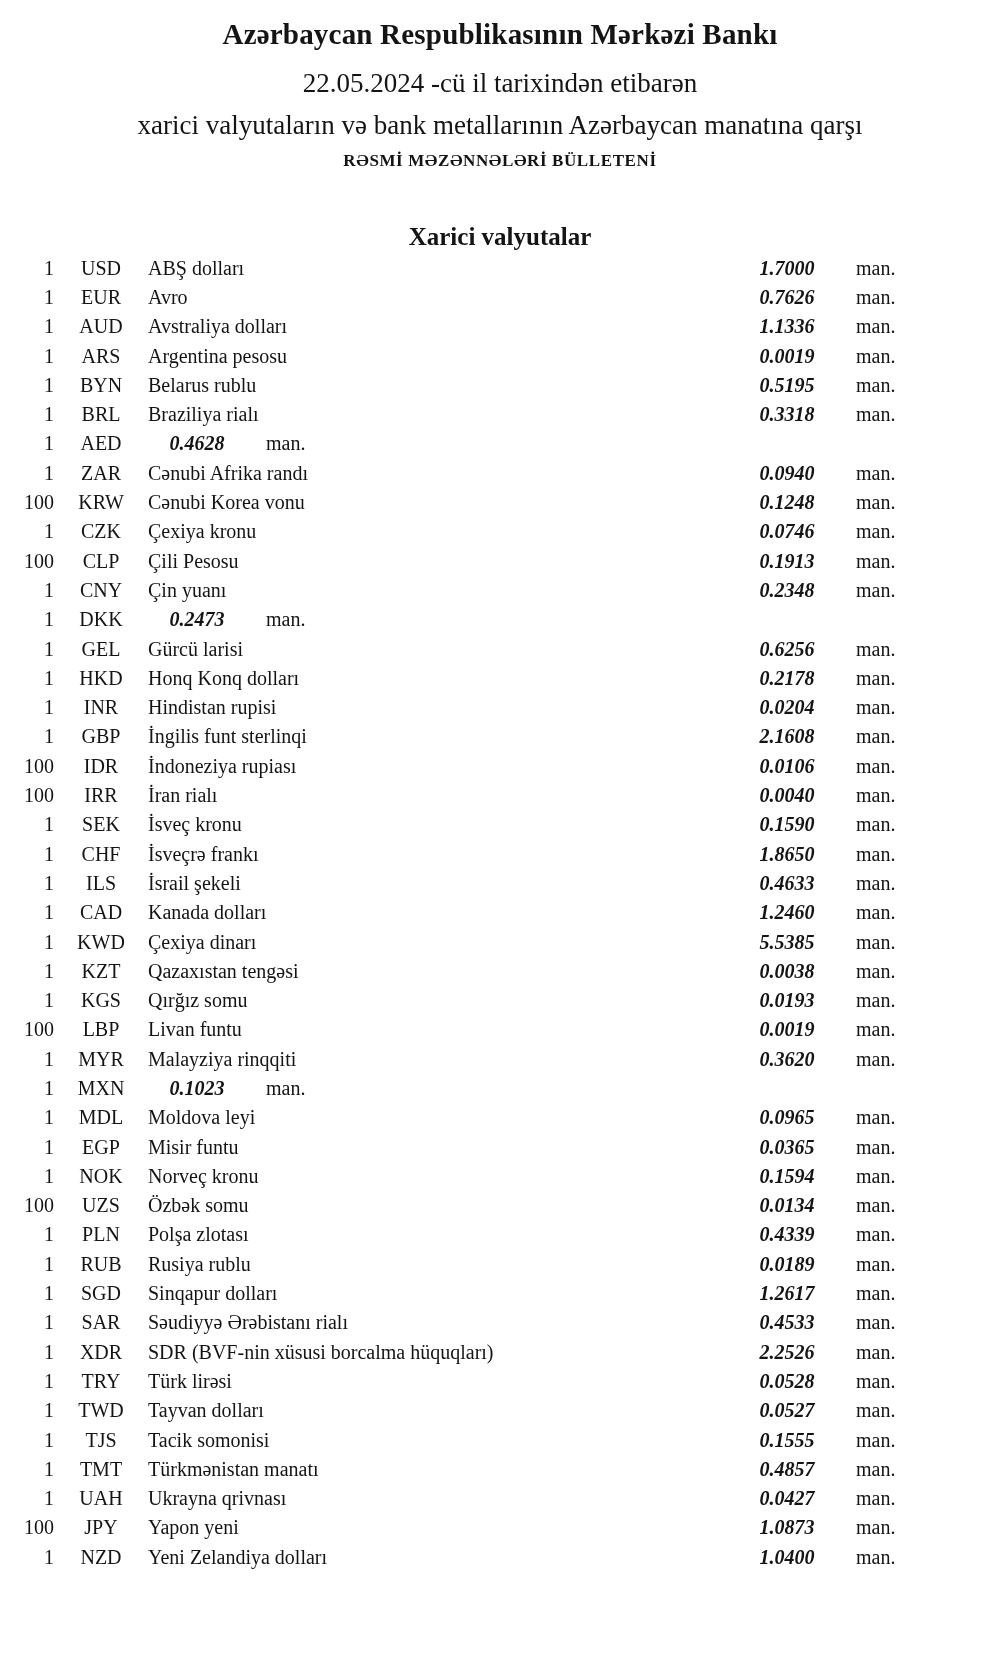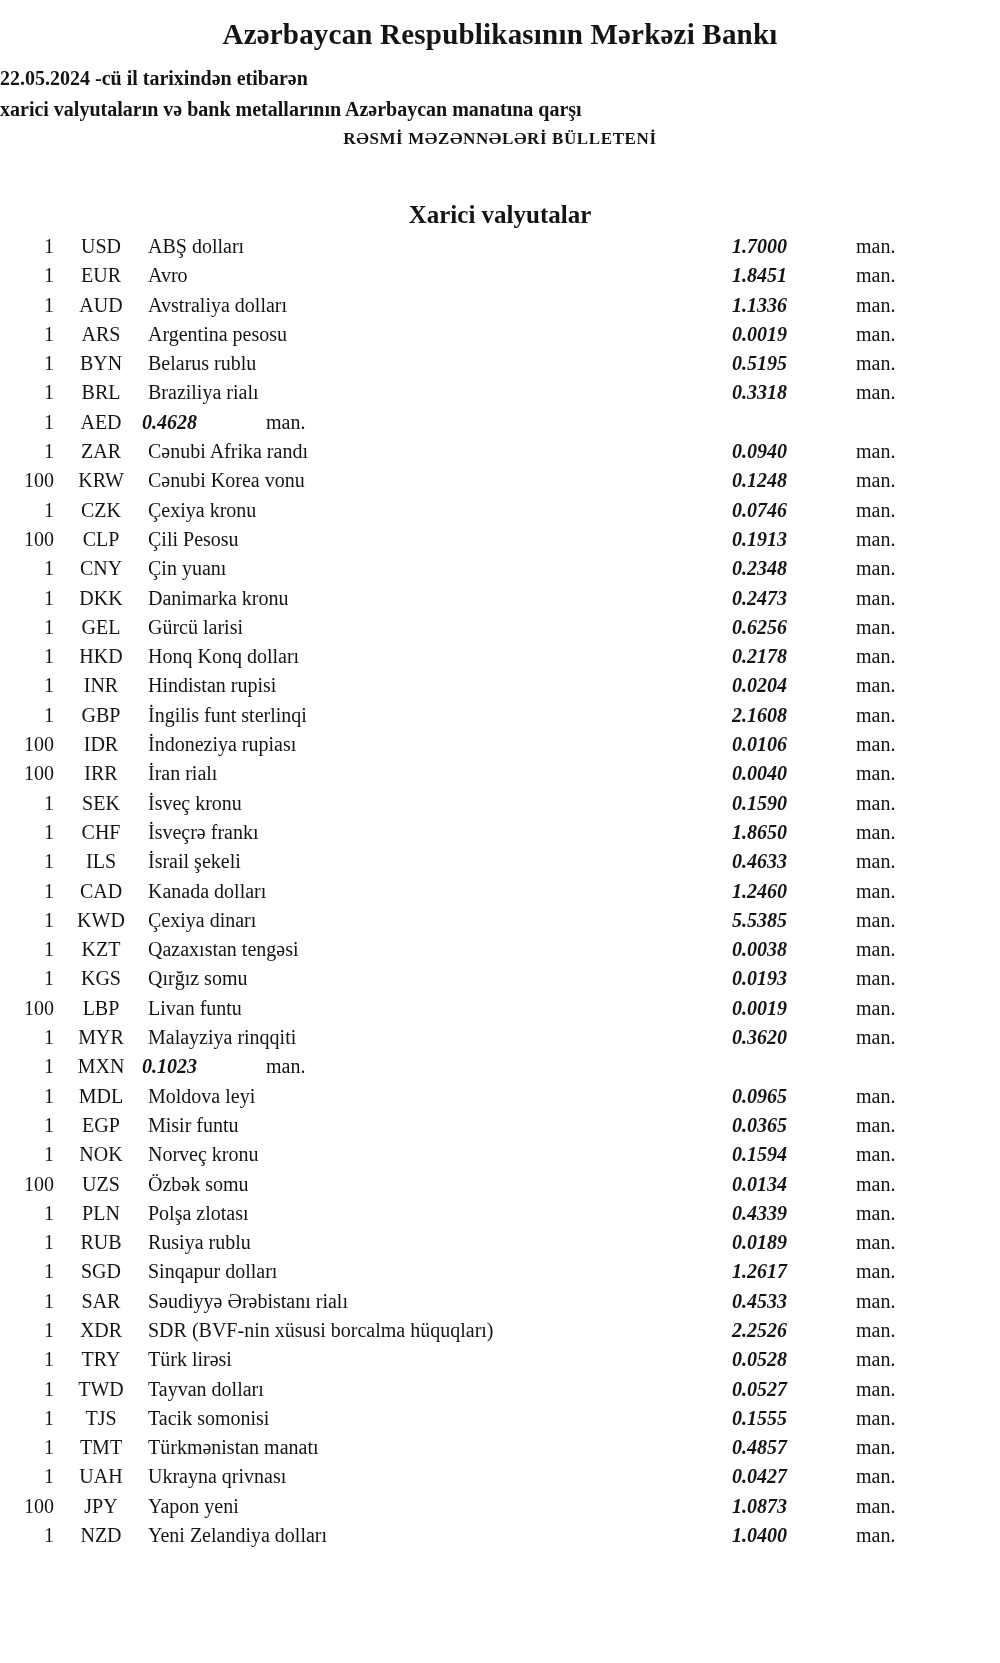--- a/index.html
+++ b/index.html
@@ -16,23 +16,23 @@
     background: #ffffff;
   }
   .title {
     text-align: center;
     font-weight: bold;
     font-size: 29px;
     letter-spacing: 0.2px;
     margin: 2px 0 12px 0;
   }
   .sub {
-    text-align: left;
-    font-weight: bold;
-    font-size: 20px;
+    text-align: center;
+    font-weight: normal;
+    font-size: 27px;
     line-height: 1.55;
   }
   .sub-bulletin {
     text-align: center;
     font-weight: bold;
     font-size: 17px;
     letter-spacing: 0.6px;
     margin-top: 4px;
   }
   .section-title {
@@ -63,21 +63,21 @@
     text-align: center;
     flex: 0 0 auto;
   }
   .name {
     flex: 1 1 auto;
     padding-left: 6px;
     overflow: hidden;
   }
   .rate {
     width: 110px;
-    text-align: left;
+    text-align: center;
     font-weight: bold;
     font-style: italic;
     flex: 0 0 auto;
   }
   .unit {
     width: 72px;
     padding-left: 14px;
     flex: 0 0 auto;
   }
 </style>
@@ -97,21 +97,21 @@
         <span class="qty">1</span>
         <span class="code">USD</span>
         <span class="name">ABŞ dolları</span>
         <span class="rate">1.7000</span>
         <span class="unit">man.</span>
       </div>
       <div class="row">
         <span class="qty">1</span>
         <span class="code">EUR</span>
         <span class="name">Avro</span>
-        <span class="rate">1.8451</span>
+        <span class="rate">0.7626</span>
         <span class="unit">man.</span>
       </div>
       <div class="row">
         <span class="qty">1</span>
         <span class="code">AUD</span>
         <span class="name">Avstraliya dolları</span>
         <span class="rate">1.1336</span>
         <span class="unit">man.</span>
       </div>
       <div class="row">
@@ -172,21 +172,20 @@
       <div class="row">
         <span class="qty">1</span>
         <span class="code">CNY</span>
         <span class="name">Çin yuanı</span>
         <span class="rate">0.2348</span>
         <span class="unit">man.</span>
       </div>
       <div class="row">
         <span class="qty">1</span>
         <span class="code">DKK</span>
-        <span class="name">Danimarka kronu</span>
         <span class="rate">0.2473</span>
         <span class="unit">man.</span>
       </div>
       <div class="row">
         <span class="qty">1</span>
         <span class="code">GEL</span>
         <span class="name">Gürcü larisi</span>
         <span class="rate">0.6256</span>
         <span class="unit">man.</span>
       </div>

